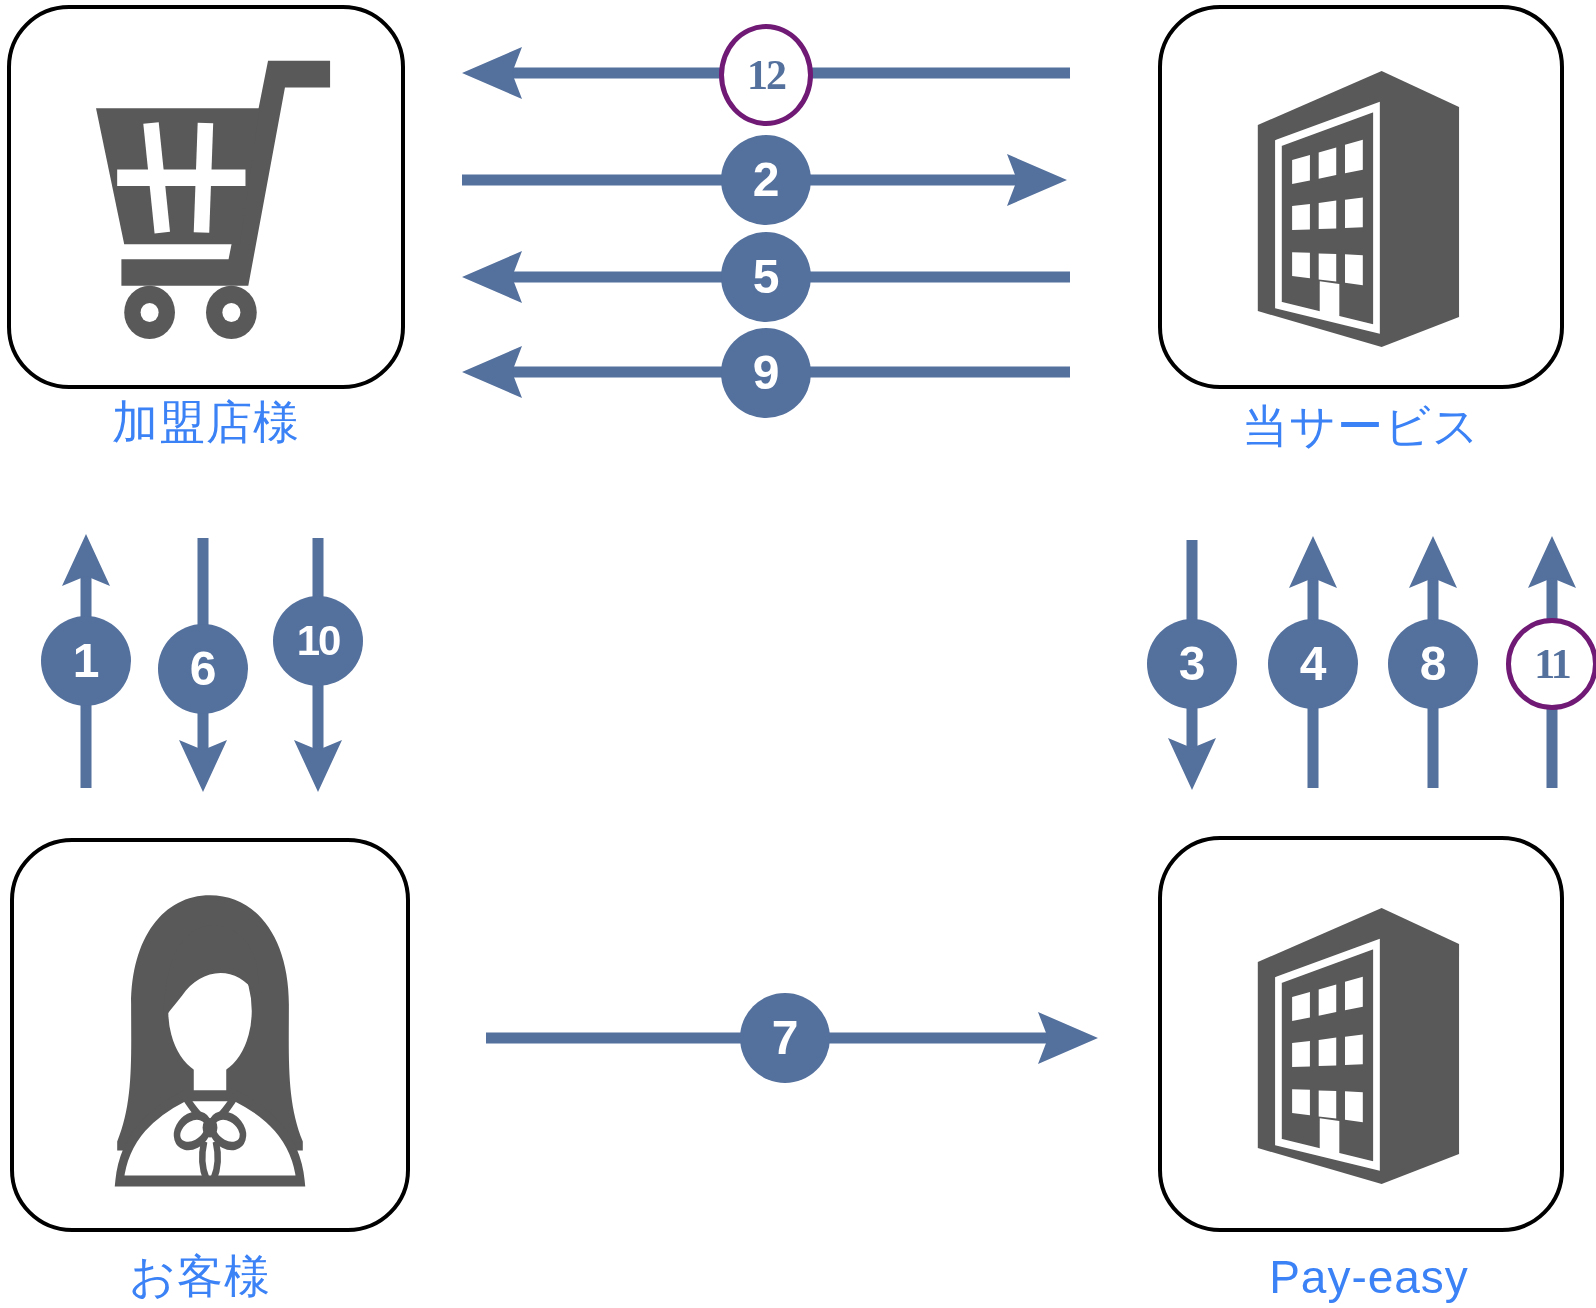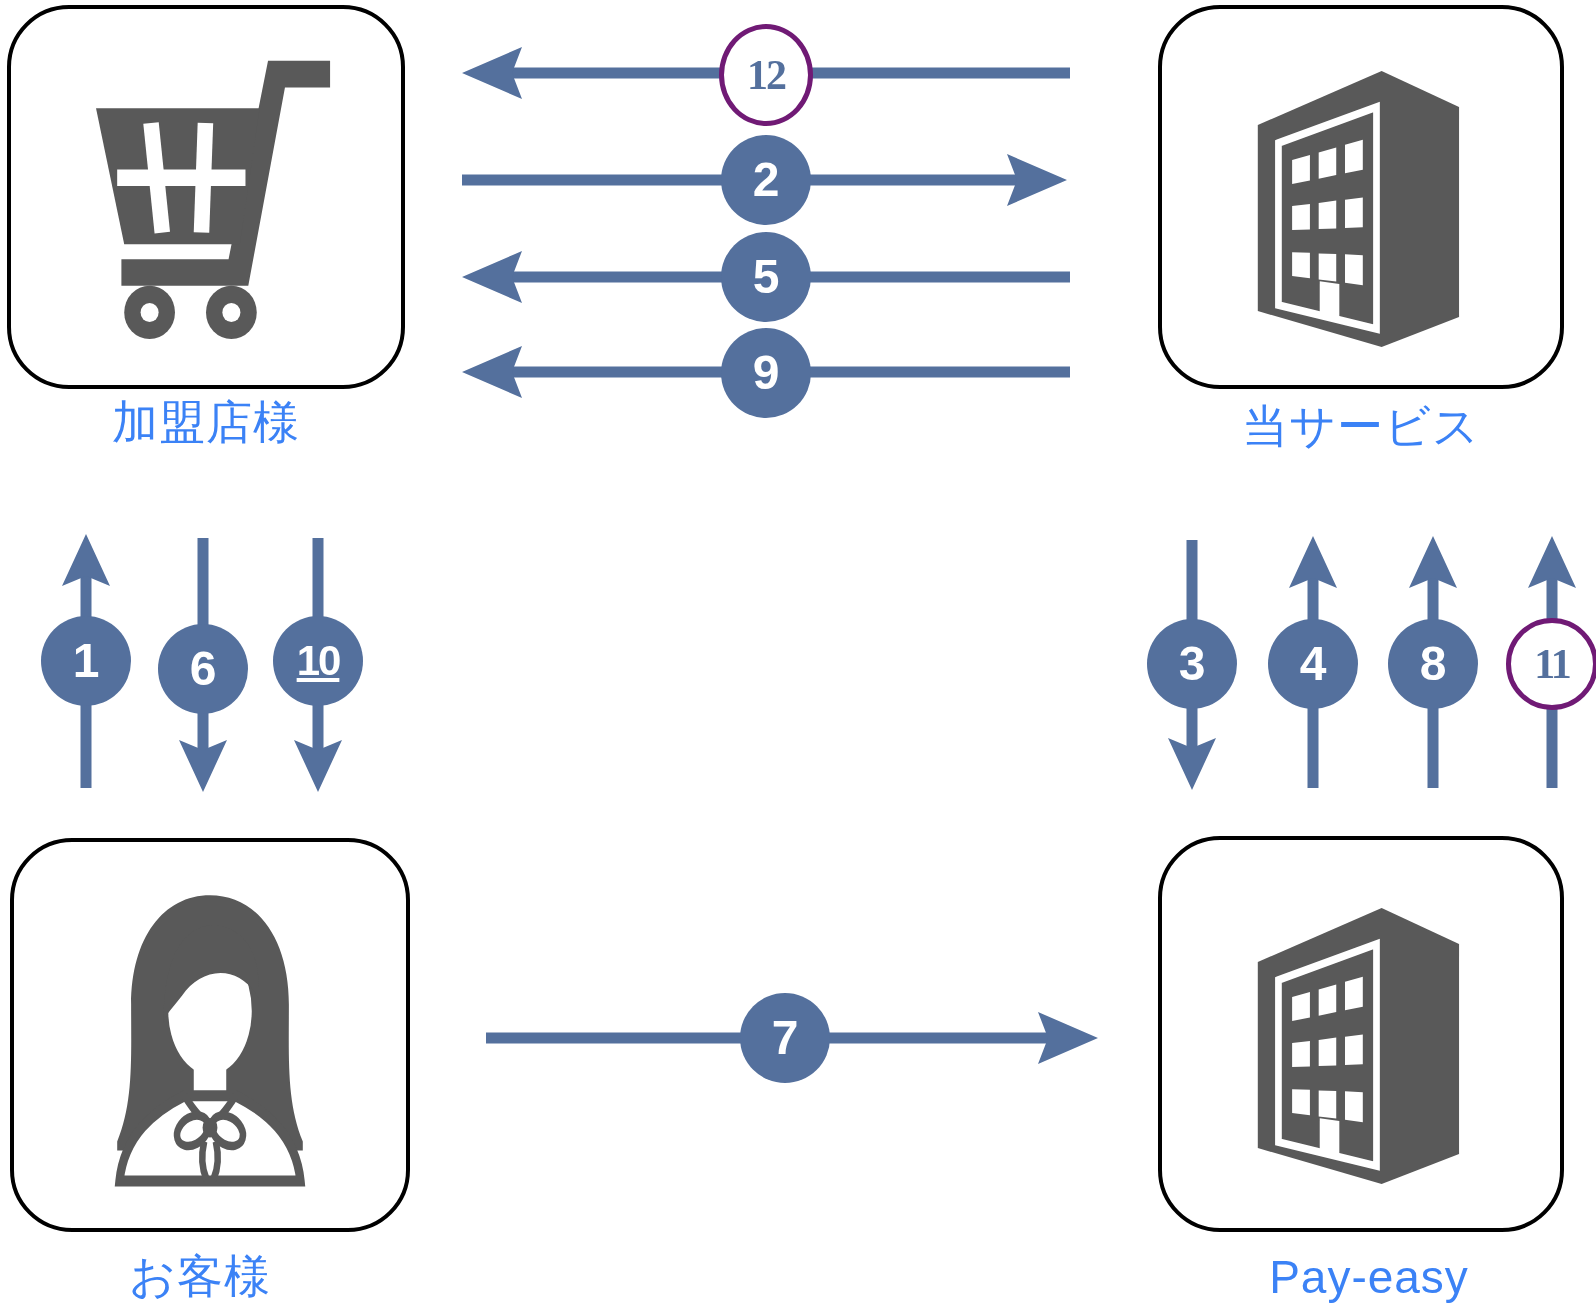--- a/index.html
+++ b/index.html
@@ -164,20 +164,20 @@
 <div class="node-label" style="left:200px;top:1246px;">お客様</div>
 <div class="node-label" style="left:1361px;top:1250px;margin-left:8px;">Pay-easy</div>
 
 <div class="badge outline two" style="left:719px;top:24px;width:94px;height:102px;">12</div>
 <div class="badge" style="left:721px;top:135px;">2</div>
 <div class="badge" style="left:721px;top:232px;">5</div>
 <div class="badge" style="left:721px;top:328px;">9</div>
 
 <div class="badge" style="left:41px;top:616px;">1</div>
 <div class="badge" style="left:158px;top:624px;">6</div>
-<div class="badge two" style="left:273px;top:616px;text-decoration:underline;">10</div>
+<div class="badge two" style="left:273px;top:596px;">10</div>
 
 <div class="badge" style="left:1147px;top:619px;">3</div>
 <div class="badge" style="left:1268px;top:619px;">4</div>
 <div class="badge" style="left:1388px;top:619px;">8</div>
 <div class="badge outline two" style="left:1506px;top:618px;width:92px;height:92px;">11</div>
 
 <div class="badge" style="left:740px;top:993px;">7</div>
 
 </body></html>

